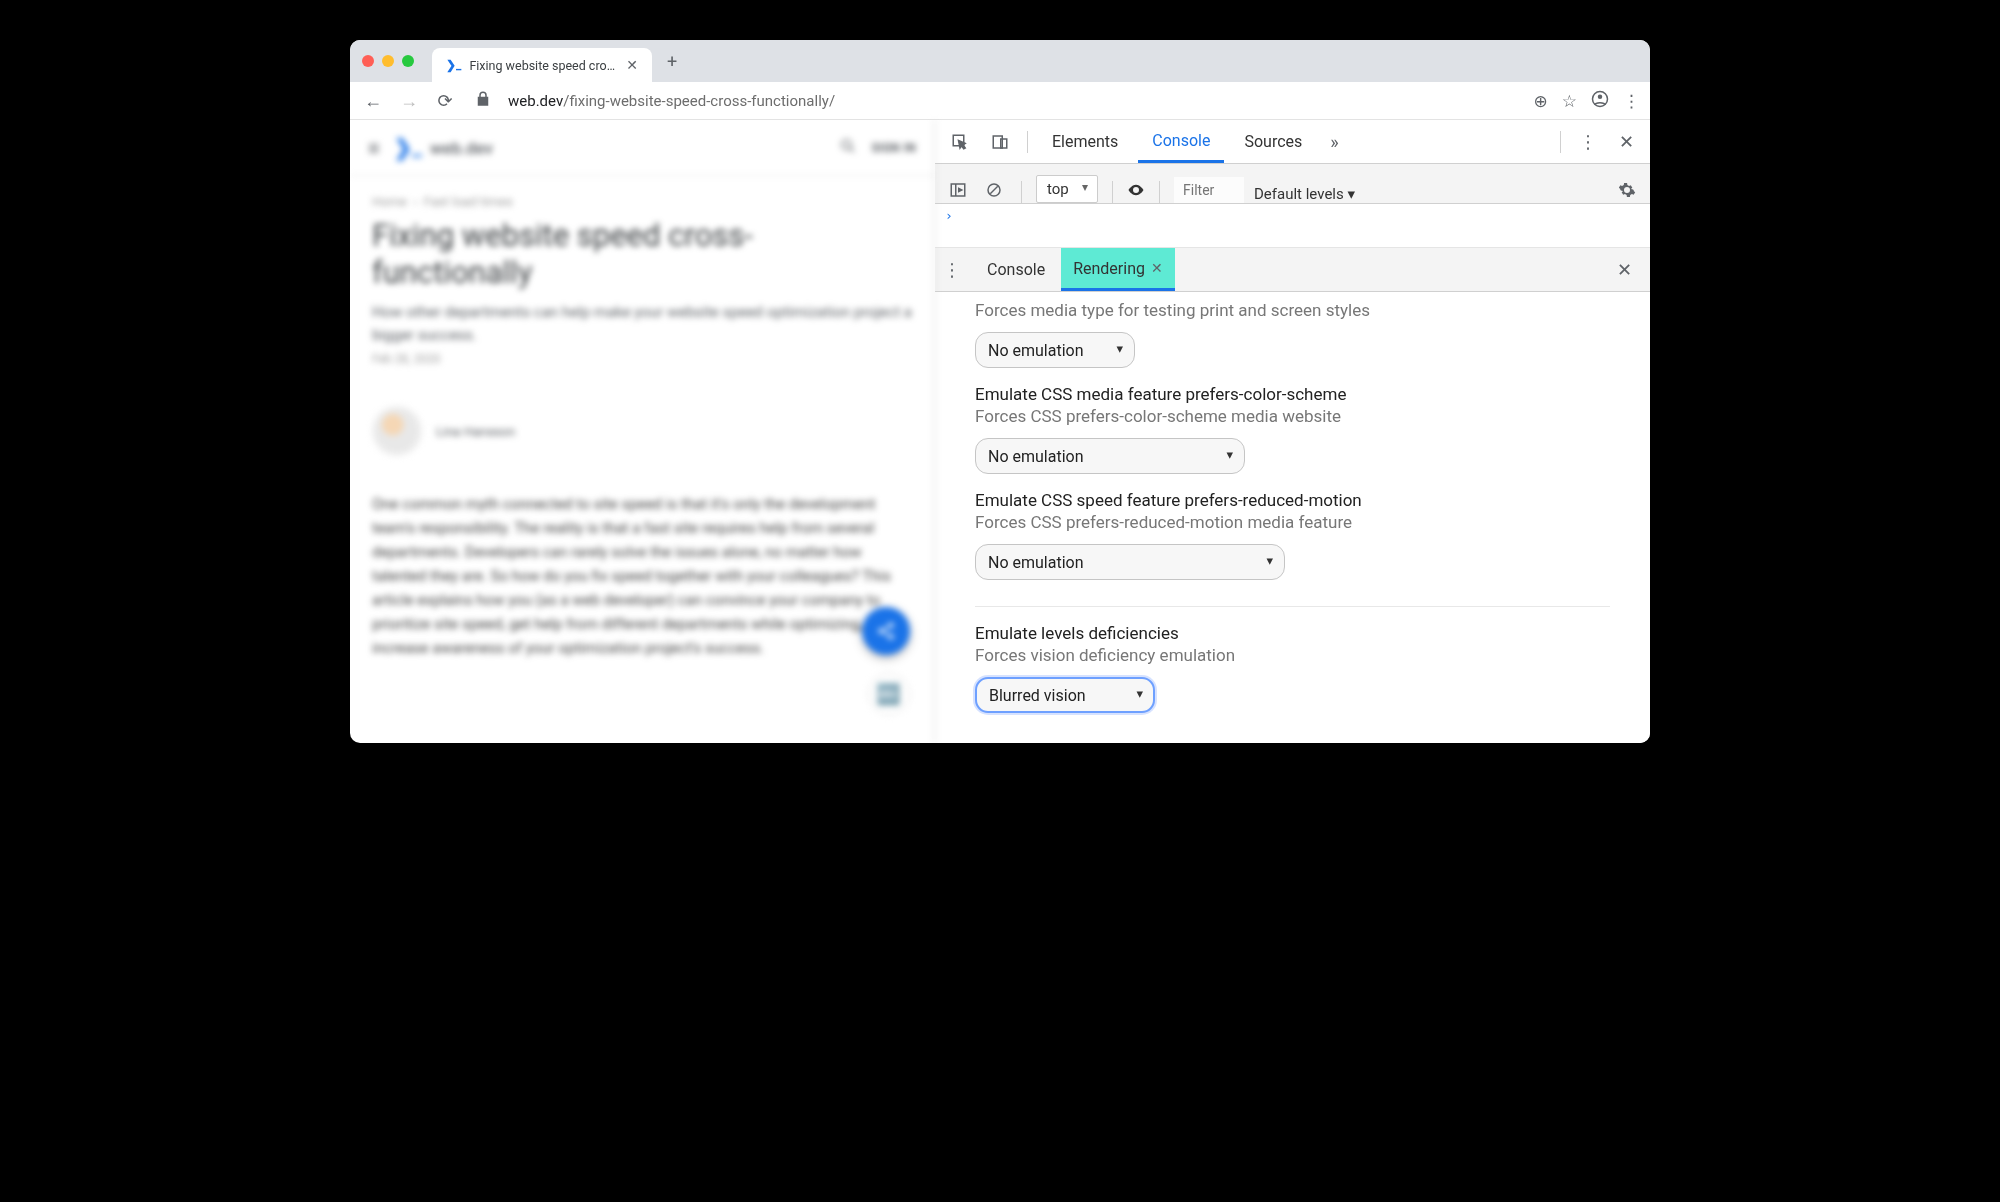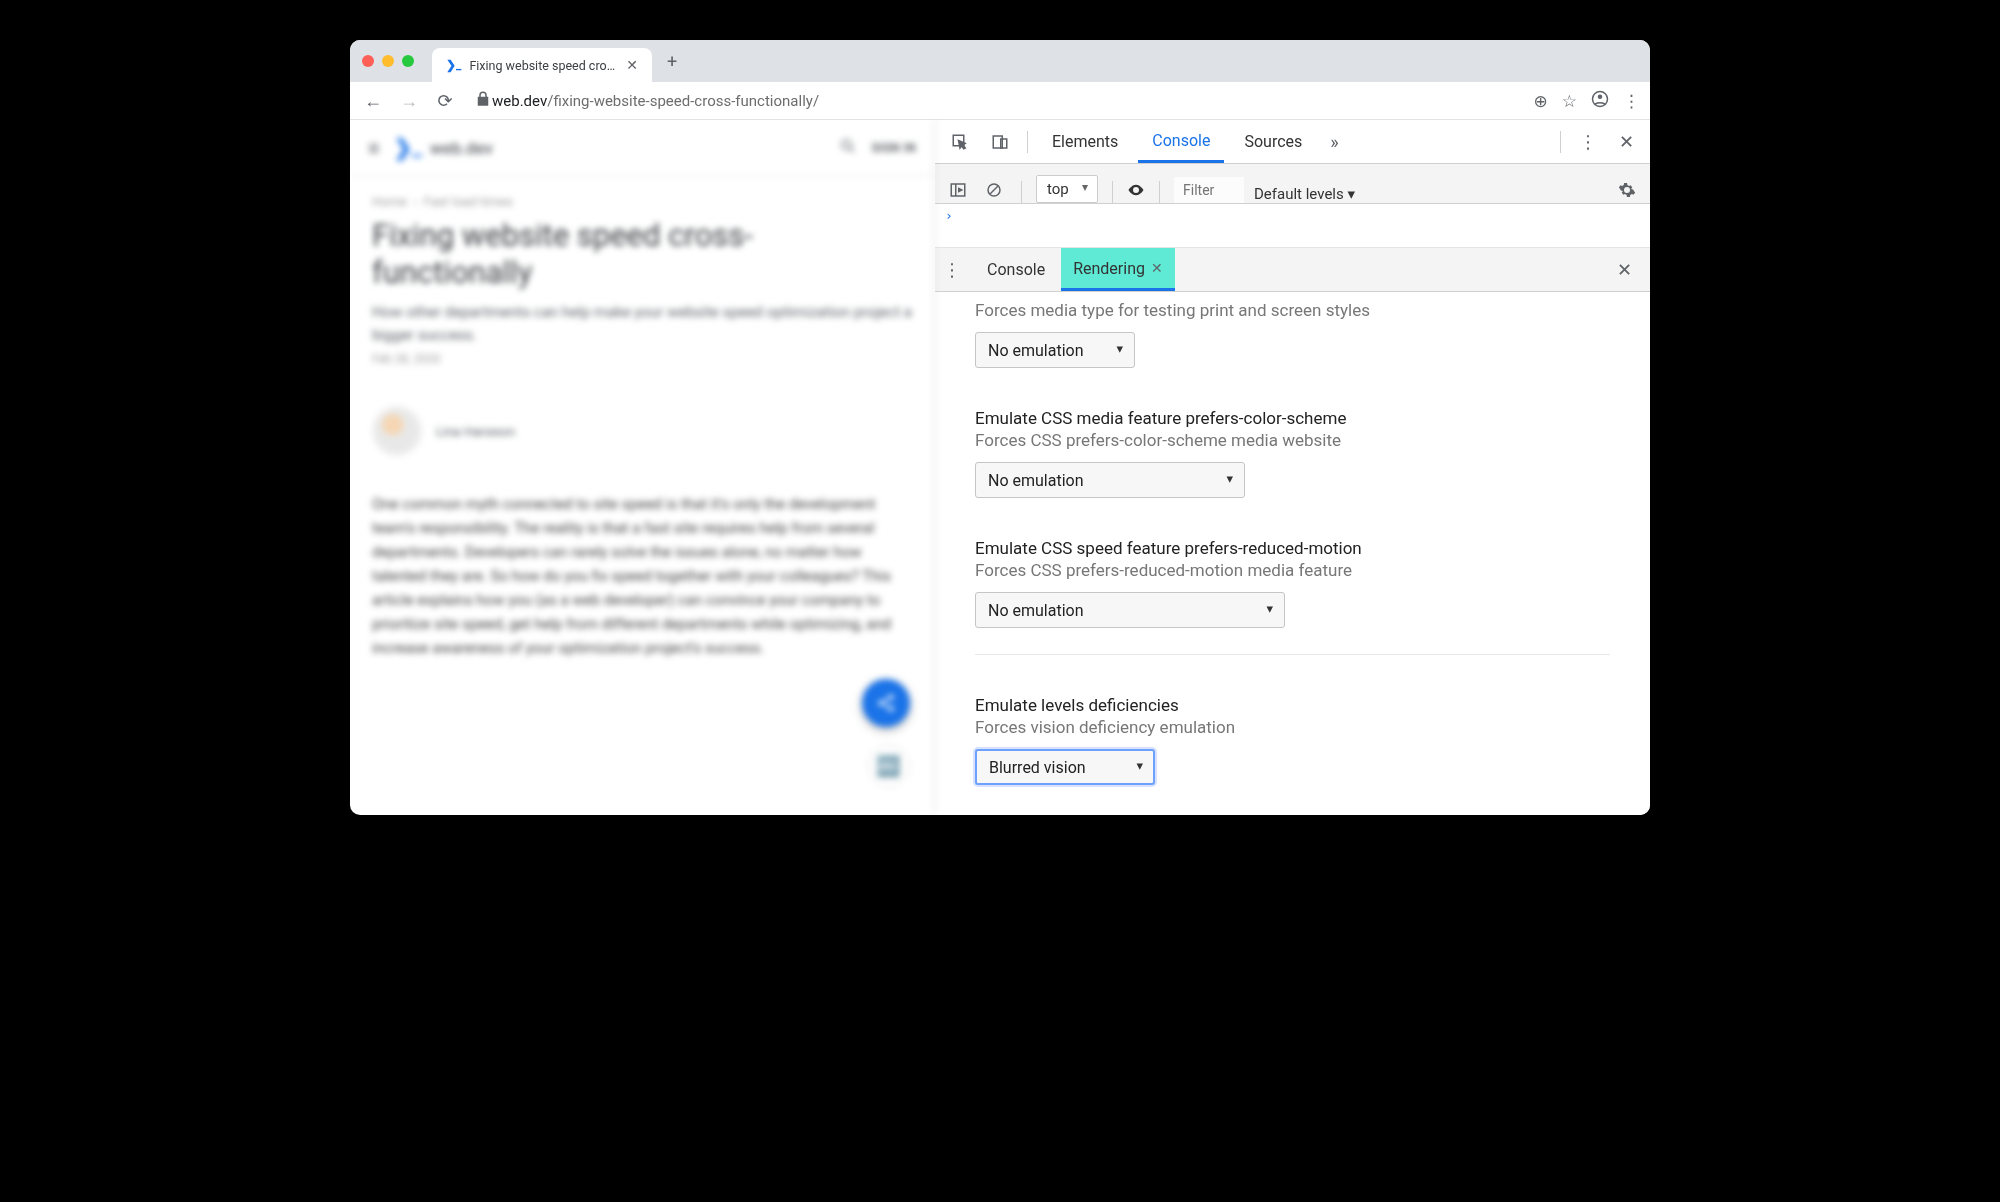--- a/index.html
+++ b/index.html
@@ -13,21 +13,21 @@
 .yellow{background:#ffbd2e}
 .green{background:#27c93f}
 .tab{height:34px;background:#fff;border-top-left-radius:8px;border-top-right-radius:8px;display:flex;align-items:center;padding:0 14px;gap:8px;font-size:12.5px;color:#3c4043;align-self:flex-end;max-width:220px}
 .tab .fav{font-size:12px;color:#1a73e8;font-weight:700}
 .tab .tt{white-space:nowrap;overflow:hidden;text-overflow:ellipsis;flex:1}
 .tab .x{color:#5f6368;font-size:14px}
 .newtab{width:28px;height:28px;display:flex;align-items:center;justify-content:center;color:#5f6368;font-size:18px;margin-left:6px}
 .addrbar{height:38px;display:flex;align-items:center;padding:0 10px;gap:10px;border-bottom:1px solid #e3e3e3}
 .addrbar .nav{color:#5f6368;font-size:18px;width:26px;text-align:center}
 .addrbar .nav.dis{color:#bdbdbd}
-.addrbar .url{flex:1;display:flex;align-items:center;gap:0;font-size:15px;color:#6d6d6d;padding-left:6px}
+.addrbar .url{flex:1;display:flex;align-items:center;gap:16px;font-size:15px;color:#6d6d6d;padding-left:6px}
 .addrbar .url b{color:#202124;font-weight:400}
 .addrbar .lock{font-size:13px;color:#5f6368}
 .addrbar .right{display:flex;align-items:center;gap:14px;color:#5f6368;font-size:17px}
 .split{display:flex;flex:1;min-height:0}
 .page{flex:0 0 45%;border-right:1px solid #d0d0d0;position:relative;overflow:hidden;filter:blur(3px)}
 .page .hdr{height:56px;display:flex;align-items:center;padding:0 18px;gap:14px;border-bottom:1px solid #e5e5e5}
 .page .brand{display:flex;align-items:center;gap:8px;font-size:17px;color:#5f6368;font-weight:500}
 .page .brand .sym{color:#1a73e8;font-size:22px;font-weight:700}
 .page .sp{flex:1}
 .page .si{font-size:12px;color:#5f6368;font-weight:700;letter-spacing:.3px}
@@ -57,26 +57,26 @@
 .dev-sub .lvls{font-size:15px;color:#333;white-space:nowrap}
 .dev-sub .eye{font-size:18px;color:#333}
 .dev-console{height:44px;background:#fff;border-bottom:1px solid #e5e5e5;padding:4px 10px;color:#1a73e8;font-family:Menlo,monospace;font-size:13px}
 .drawer-tabs{height:44px;display:flex;align-items:center;padding:0 8px;border-bottom:1px solid #d0d0d0;background:#f4f4f4;gap:4px}
 .drawer-tabs .kebab{font-size:18px;color:#5f6368;margin-right:10px}
 .drawer-tabs .dt{padding:0 12px;height:100%;display:flex;align-items:center;font-size:16px;color:#333;gap:6px}
 .drawer-tabs .dt.active{color:#333;border-bottom:3px solid #1a73e8;background:#5eead4}
 .drawer-tabs .dt .cx{color:#5f6368;font-size:14px}
 .drawer-tabs .spacer{flex:1}
 .drawer-body{flex:1;overflow:auto;padding:6px 40px 30px;background:#fff}
-.section{margin-top:40px}
+.section{margin-top:16px}
 .section.first{margin-top:0}
 .section .title{font-size:17px;color:#222}
 .section .desc{font-size:17px;color:#777;margin-top:2px}
 .section .selwrap2{position:relative;display:inline-block;margin-top:12px}
-.section select{height:36px;border:1px solid #c5c5c5;background:#f7f7f7;padding:0 20px 0 12px;font-size:16px;color:#222;border-radius:3px;appearance:none;min-width:160px}
+.section select{height:36px;border:1px solid #c5c5c5;background:#f7f7f7;padding:0 20px 0 12px;font-size:16px;color:#222;border-radius:13px;appearance:none;min-width:160px}
 .section .selwrap2::after{content:"\25BE";position:absolute;right:12px;top:9px;font-size:13px;color:#333;pointer-events:none}
 .section select.focused{border:2px solid #6ea0ff;box-shadow:0 0 0 2px rgba(120,160,255,.3)}
 hr.divider{border:none;border-top:1px solid #e8e8e8;margin-top:26px}
 svg.ic{width:18px;height:18px}
 </style>
 </head>
 <body>
 
 <div class="window">
 

